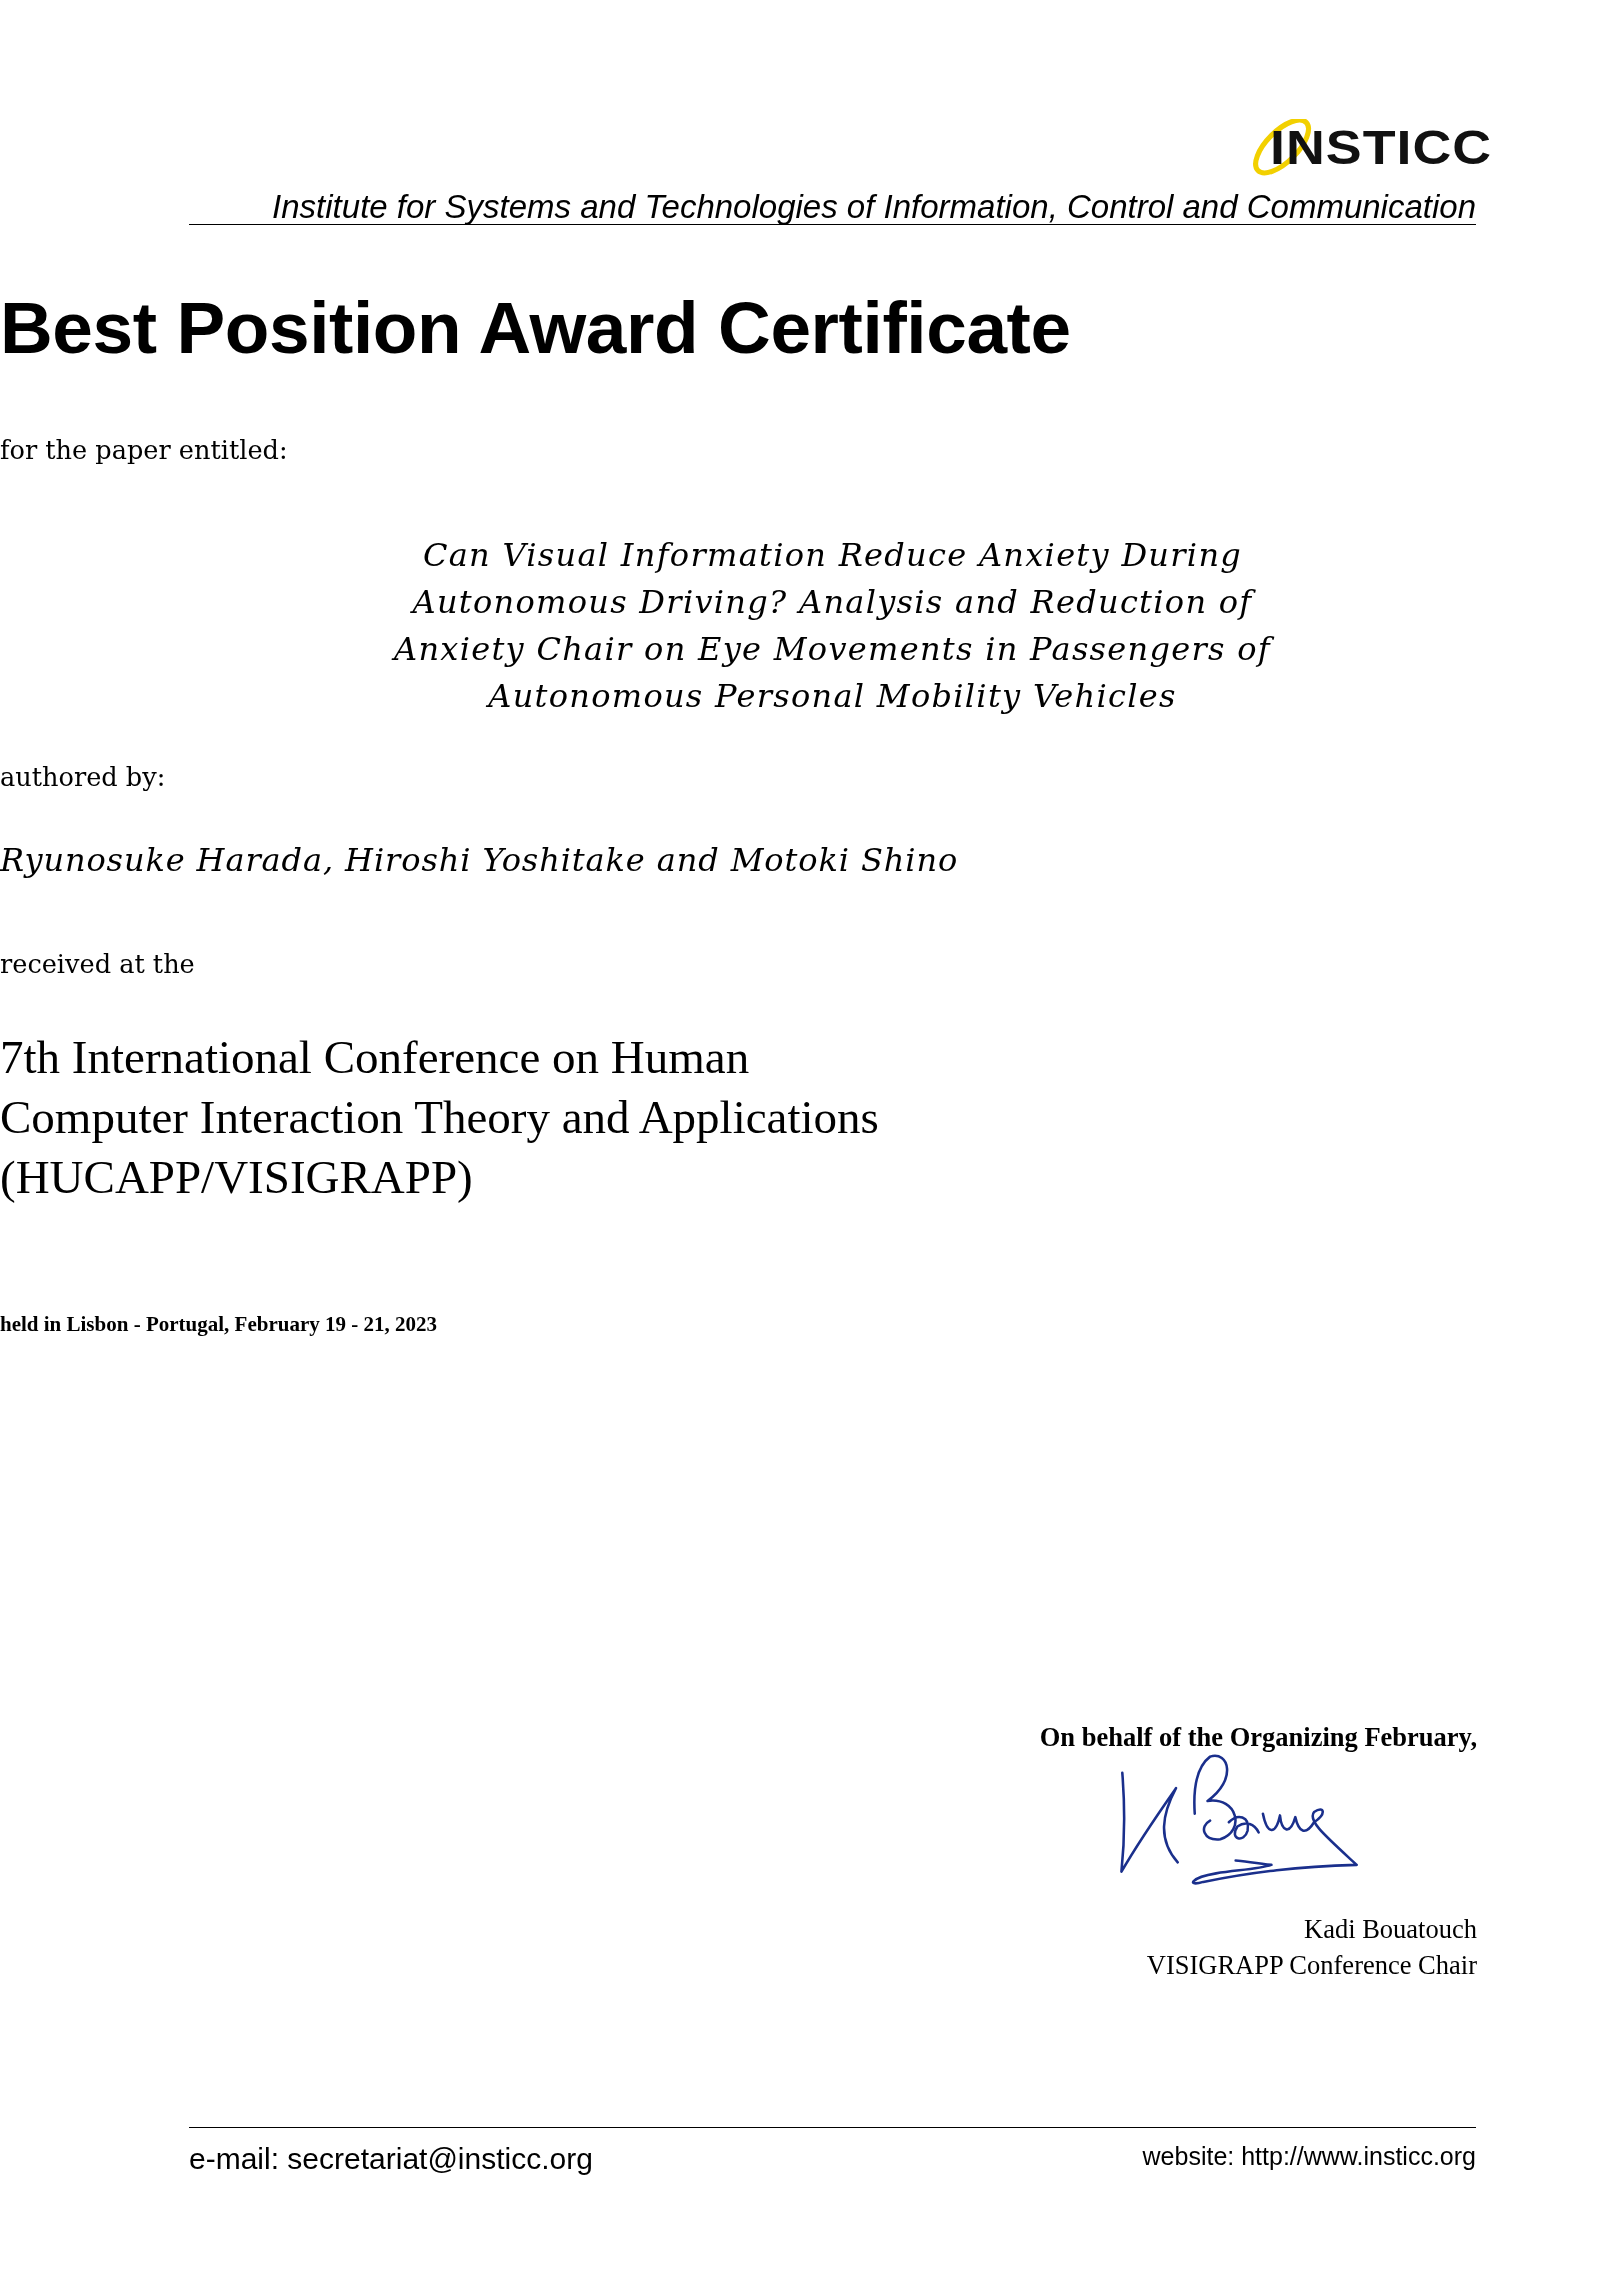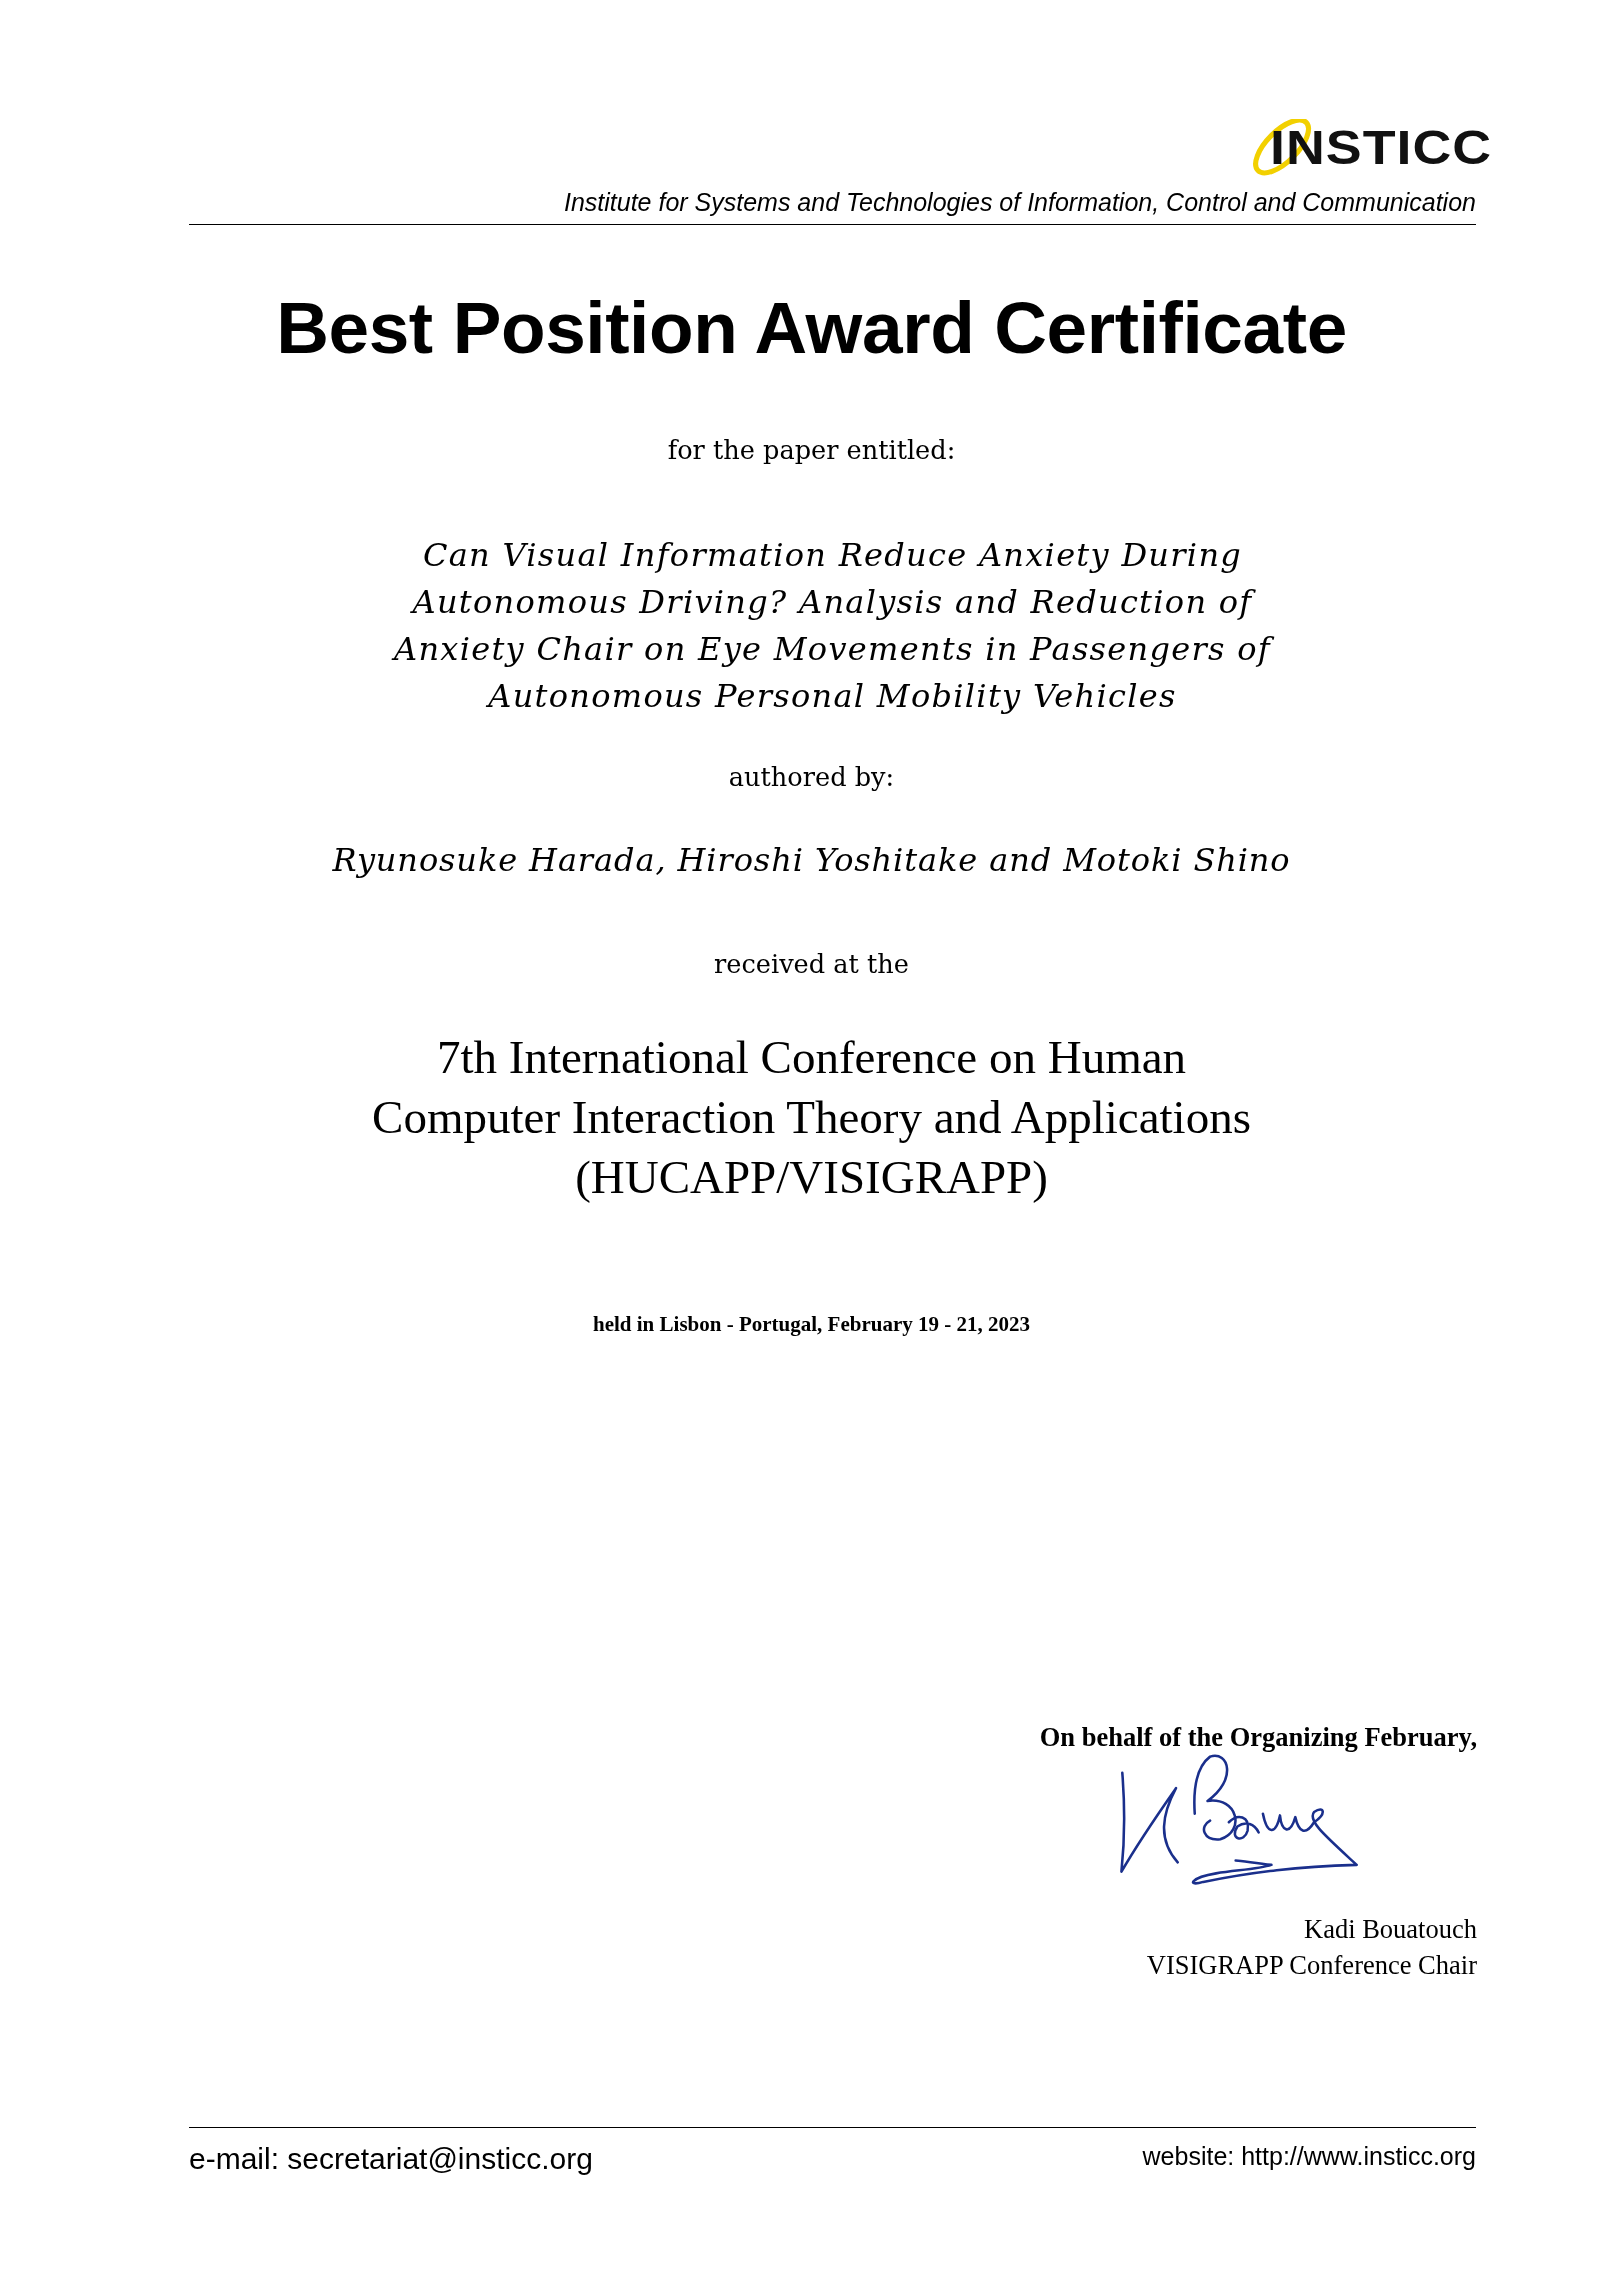--- a/index.html
+++ b/index.html
@@ -1,28 +1,28 @@
 <!DOCTYPE html>
 <html style="font-size:13.7px"><head>
 <meta charset="utf-8">
 <style>
   html, body { margin:0; padding:0; background:#ffffff; }
   body { width:1623px; height:2295px; position:relative; overflow:hidden; color:#000; }
   .abs { position:absolute; }
   .sans { font-family:"Liberation Sans", sans-serif; }
   .serif { font-family:"DejaVu Serif", "Liberation Serif", serif; }
   .lserif { font-family:"Liberation Serif", serif; }
-  .center { left:0; width:1623px; text-align:center; }
+  .center { left:0; width:1623px; text-align:left; }
 
   
   .logo { left:1248px; top:119px; width:230px; height:60px; }
   .logo-text { position:absolute; left:22px; top:5.1px; font-family:"Liberation Sans", sans-serif; font-weight:bold; font-size:48px; letter-spacing:0.9px; line-height:48px; color:#111; transform:scaleX(1.12); transform-origin:left top; }
   .logo svg { position:absolute; left:0; top:0; }
 
-  .institute { right:147px; top:188px; font-size:25px; font-style:italic; white-space:nowrap; }
+  .institute { right:147px; top:188px; font-size:33px; font-style:italic; white-space:nowrap; }
   .hr-top { left:189px; width:1287px; top:224px; height:0; border-top:1.7px solid #000; }
 
   .title { top:286px; font-size:73px; font-weight:bold; letter-spacing:-0.4px; }
 
   .small { font-size:25.6px; }
   .for-paper { top:435px; }
   .paper-title { left:299px; width:1067px; text-align:center; top:532px; font-size:32px; font-style:italic; line-height:47px; letter-spacing:1.3px; }
   .authored { top:762px; }
   .authors { top:841px; font-size:32px; font-style:italic; letter-spacing:0.9px; }
   .received { top:949px; }

